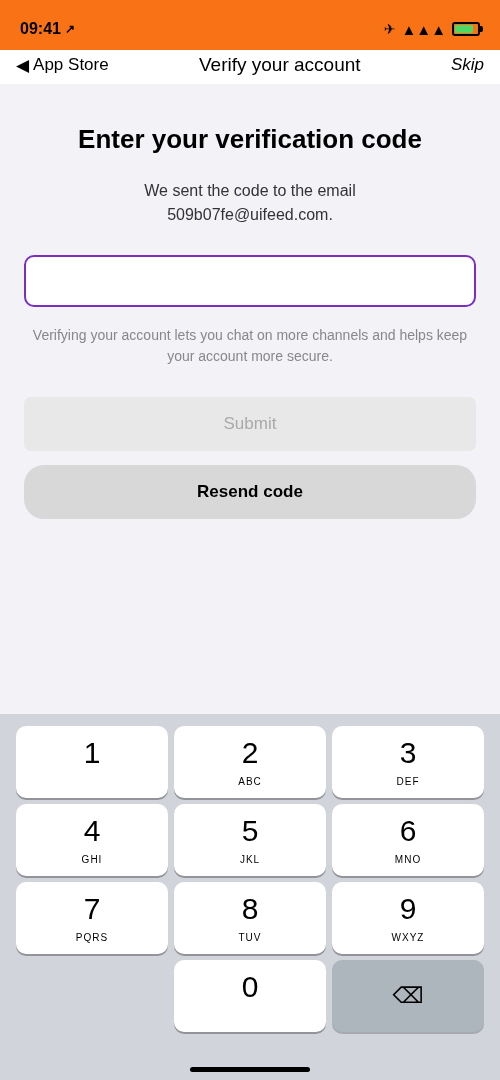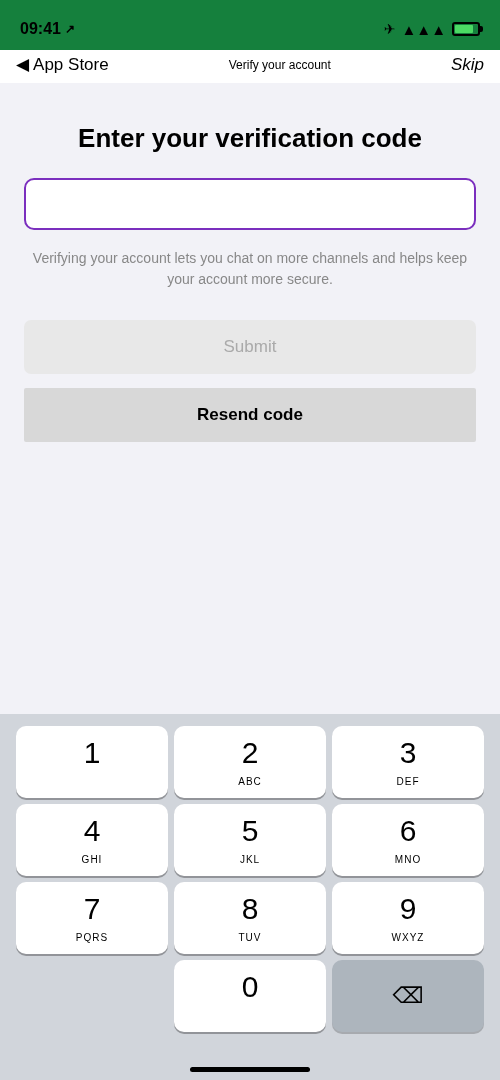--- a/index.html
+++ b/index.html
@@ -13,21 +13,21 @@
       flex-direction: column;
     }
 
     
     .status-bar {
       display: flex;
       justify-content: space-between;
       align-items: center;
       padding: 12px 20px 4px 20px;
       height: 50px;
-      background: #15803d;
+      background: #f97316;
     }
     .status-time {
       font-size: 16px;
       font-weight: 600;
       color: #000;
       display: flex;
       align-items: center;
       gap: 4px;
     }
     .status-icons {
@@ -73,21 +73,21 @@
     }
     .nav-back {
       display: flex;
       align-items: center;
       gap: 4px;
       color: #000;
       font-size: 17px;
       cursor: pointer;
     }
     .nav-title {
-      font-size: 12px;
+      font-size: 19px;
       font-weight: 400;
       color: #000;
     }
     .nav-skip {
       font-size: 17px;
       color: #000;
       cursor: pointer;
       font-style: italic;
     }
 
@@ -153,21 +153,21 @@
       color: #aaa;
       margin-bottom: 14px;
       cursor: pointer;
     }
 
     .btn-resend {
       width: 100%;
       height: 54px;
       background: #d8d8d8;
       border: none;
-      border-radius: 2px;
+      border-radius: 20px;
       font-size: 17px;
       font-weight: 600;
       color: #000;
       cursor: pointer;
     }
 
     
     .keyboard {
       background: #d1d5db;
       padding: 12px 4px 8px 4px;
@@ -258,20 +258,24 @@
   <div class="nav-back">
     <span>◀</span>
     <span>App Store</span>
   </div>
   <span class="nav-title">Verify your account</span>
   <span class="nav-skip">Skip</span>
 </div>
 
 <div class="main-content">
   <h1 class="heading">Enter your verification code</h1>
+  <p class="sub-text">
+    <span>We sent the code to the email</span><br>
+    <span>509b07fe@uifeed.com.</span>
+  </p>
 
   <div class="code-input-wrapper">
     <input type="text" class="code-input" placeholder="" style="">
   </div>
 
   <p class="helper-text">Verifying your account lets you chat on more channels and helps keep your account more secure.</p>
 
   <button class="btn-submit">Submit</button>
   <button class="btn-resend">Resend code</button>
 </div>

